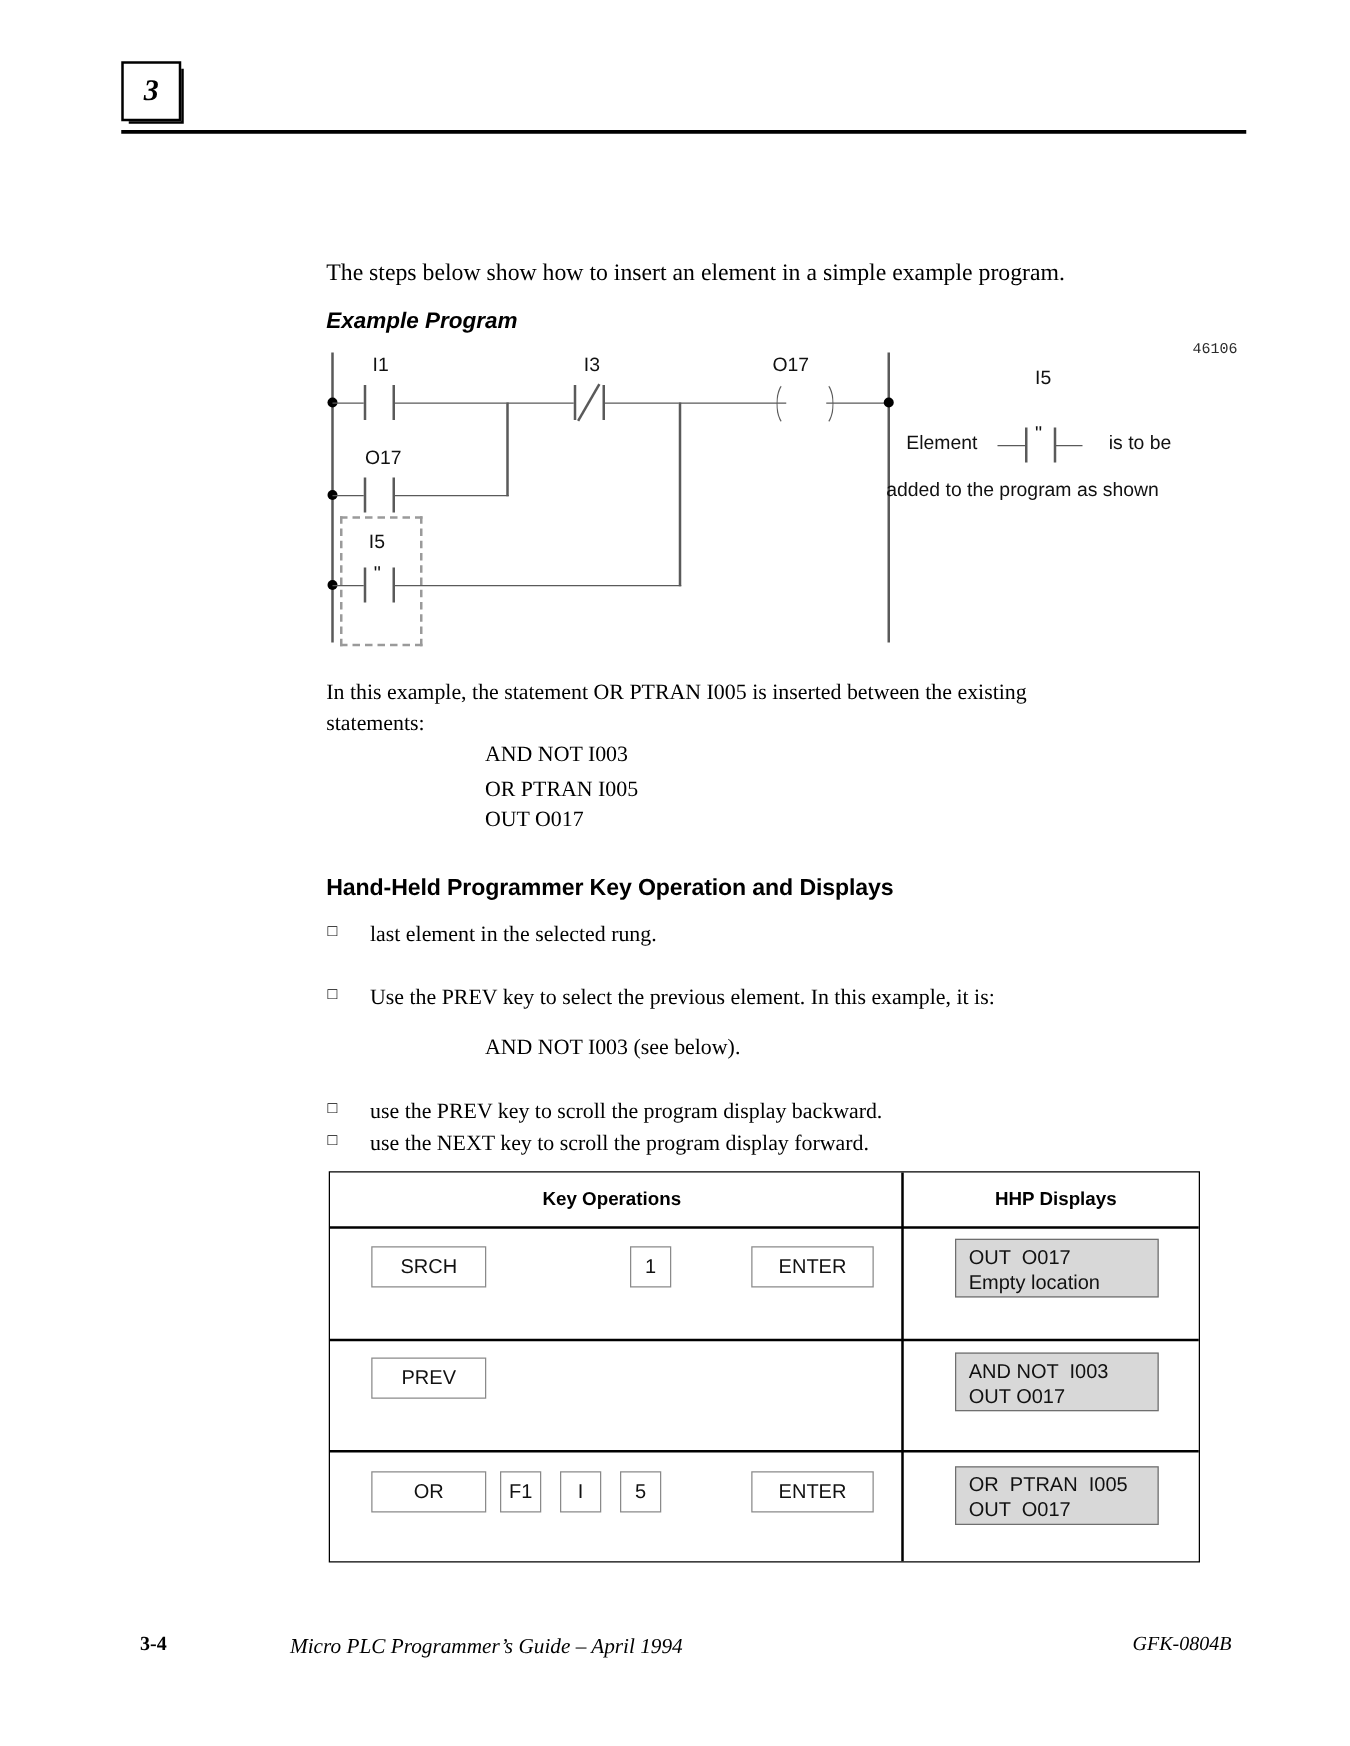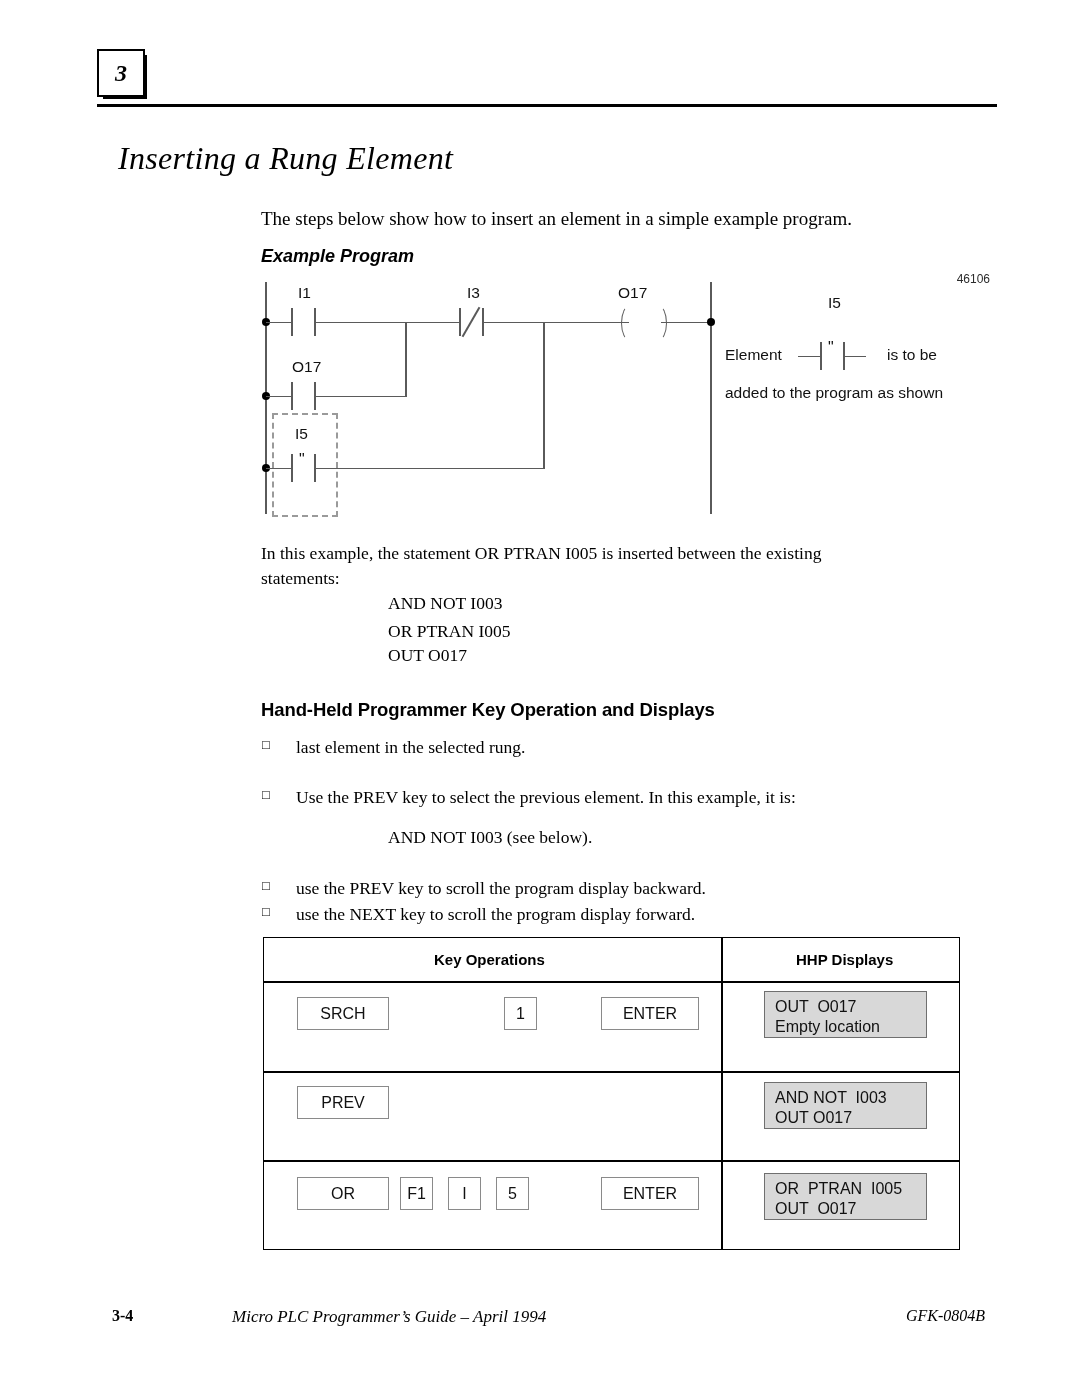--- a/index.html
+++ b/index.html
@@ -98,21 +98,21 @@
     position: absolute;
     left: 255px;
     top: 272px;
     width: 735px;
     height: 250px;
   }
   .fig-id {
     position: absolute;
     right: 0px;
     top: 0px;
-    font-family: Liberation Sans, sans-serif;
+    font-family: Liberation Mono, monospace;
     font-size: 12px;
     color: #2b2b2b;
     margin-left: 28px;
   }
 
   .rail {
     position: absolute;
     background: #5a5a5a;
     width: 1.6px;
   }
@@ -301,21 +301,20 @@
 <body>
 
 <div class="page">
 
   <div class="chapter-badge-shadow"></div>
   <div class="chapter-badge">
     <span>3</span>
   </div>
   <div class="header-rule"></div>
 
-  <div class="page-title">Inserting a Rung Element</div>
 
   <div class="intro-text">The steps below show how to insert an element in a simple example program.</div>
 
   <div class="sub-head sub-head-example">Example Program</div>
 
   <div class="figure">
 
     <div class="fig-id">46106</div>
 
     <div class="rail" style="left:10px; top:10px; height:232px;"></div>
@@ -362,21 +361,21 @@
     <div class="vline" style="left:288px; top:49.5px; height:147px;"></div>
 
     <div class="annot-text" style="left:573px; top:22px;">I5</div>
     <div class="annot-text" style="left:470px; top:74px;">Element</div>
     <div class="hline" style="left:543px; top:83.5px; width:22px;"></div>
     <div class="contact-bar" style="left:565px; top:70px;"></div>
     <div class="contact-bar" style="left:588px; top:70px;"></div>
     <div class="quote-mark" style="left:573px; top:67px;">"</div>
     <div class="hline" style="left:589px; top:83.5px; width:22px;"></div>
     <div class="annot-text" style="left:632px; top:74px;">is to be</div>
-    <div class="annot-text" style="left:470px; top:112px;">added to the program as shown</div>
+    <div class="annot-text" style="left:454px; top:112px;">added to the program as shown</div>
   </div>
 
   <div class="para" style="left:261px; top:541px;">In this example, the statement OR PTRAN I005 is inserted between the existing</div>
   <div class="para" style="left:261px; top:566px;">statements:</div>
 
   <div class="stmt" style="left:388px; top:593px;">AND NOT I003</div>
   <div class="stmt" style="left:388px; top:621px;">OR PTRAN I005</div>
   <div class="stmt" style="left:388px; top:645px;">OUT O017</div>
 
   <div class="sub-head-2">Hand-Held Programmer Key Operation and Displays</div>

